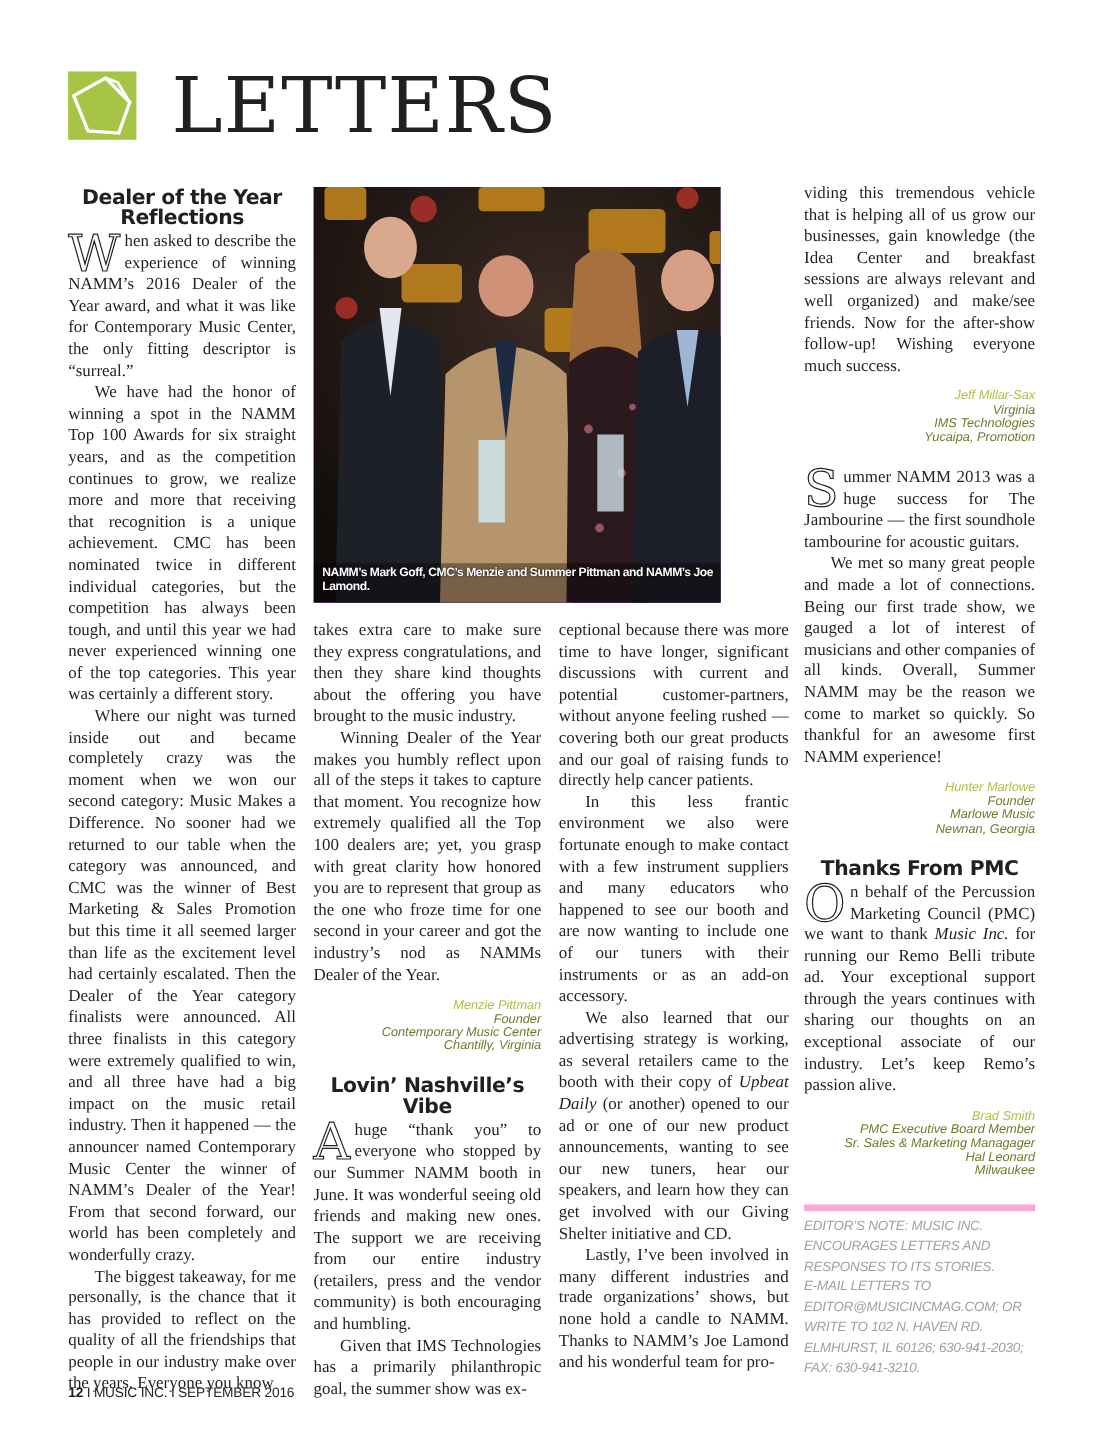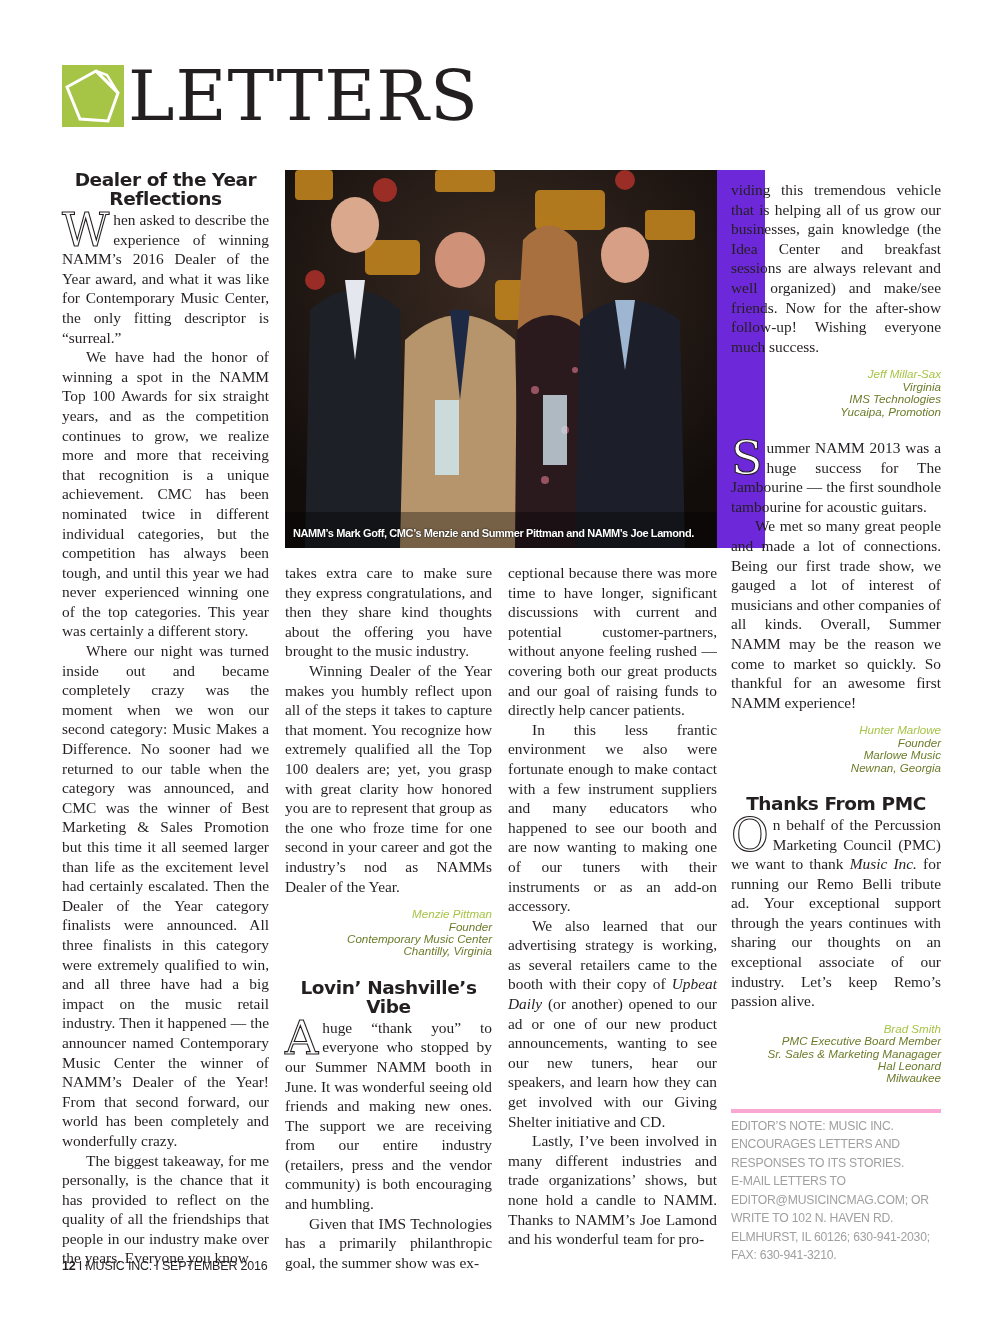--- a/index.html
+++ b/index.html
@@ -1,46 +1,46 @@
 <!DOCTYPE html>
 <html><head>
 <meta charset="utf-8">
 <style>
   html, body { margin:0; padding:0; background:#ffffff; }
   body { width:1001px; height:1320px; position:relative; overflow:hidden; color:#231f20; }
 
   
   .masthead { position:absolute; left:62px; top:62px; height:68px; display:flex; align-items:center; }
   .mast-icon { width:62px; height:62px; background:#a6c446; position:relative; overflow:hidden; }
-  .mast-title { font-family:"DejaVu Serif","Liberation Serif",serif; font-size:70px; letter-spacing:1px; margin-left:4px; color:#231f20; line-height:1; font-weight:normal; transform:scaleX(1.0); }
+  .mast-title { font-family:"DejaVu Serif","Liberation Serif",serif; font-size:70px; letter-spacing:1px; margin-left:32px; color:#231f20; line-height:1; font-weight:normal; transform:scaleX(1.0); }
 
   
   .col { position:absolute; font-family:"Liberation Serif","DejaVu Serif",serif; font-size:15.4px; line-height:19.6px; text-align:justify; color:#231f20; }
   .col p { margin:0; text-indent:24px; }
   .col p.first { text-indent:0; }
   .c1 { left:62px; top:170px; width:207px; }
   .c2 { left:285px; top:563px; width:207px; }
   .c3 { left:508px; top:563px; width:209px; }
-  .c4 { left:731px; top:180px; width:210px; }
+  .c4 { left:731px; top:166px; width:210px; }
 
   .head { font-family:"DejaVu Sans","Liberation Sans",sans-serif; font-weight:bold; font-size:18.5px; line-height:19px; letter-spacing:-0.4px; color:#231f20; margin:0 0 2px 0; text-align:center; }
 
   .dropcap { float:left; font-family:"DejaVu Serif",serif; font-weight:100; font-size:46px; line-height:36px; margin:2px 4px 0 0; color:#231f20; -webkit-text-stroke:0; font-weight:lighter; }
   .dc-outline { color:#fff; -webkit-text-stroke:1.1px #231f20; }
 
   .sig { font-family:Liberation Sans, sans-serif; font-style:italic; font-size:11.6px; line-height:12.4px; text-align:right; margin-top:12px; }
   .sig .name { color:#a6c446; }
   .sig .line { color:#6b7b2a; }
 
   
-  .photo { position:absolute; left:285px; top:170px; width:480px; height:378px; background:#6d28d9; overflow:hidden; }
+  .photo { position:absolute; left:285px; top:170px; width:370px; height:378px; background:#6d28d9; overflow:hidden; }
   .photo svg { display:block; }
   .caption { position:absolute; left:8px; bottom:9px; font-family:"Liberation Sans","DejaVu Sans",sans-serif; font-weight:bold; font-size:11px; color:#ffffff; letter-spacing:-0.4px; text-shadow:0 0 2px #000; }
 
-  .editor { margin-top:24px; border-top:4px solid #f9a8d4; padding-top:4px; font-family:"Liberation Sans","DejaVu Sans",sans-serif; font-size:12.2px; line-height:18.5px; color:#a0a0a0; text-align:left; letter-spacing:-0.2px; }
+  .editor { margin-top:24px; border-top:6px solid #f9a8d4; padding-top:4px; font-family:"Liberation Sans","DejaVu Sans",sans-serif; font-size:12.2px; line-height:18.5px; color:#a0a0a0; text-align:left; letter-spacing:-0.2px;font-style:italic; }
 
   .footer { position:absolute; left:62px; top:1259px; font-family:"Liberation Sans","DejaVu Sans",sans-serif; font-size:12.5px; color:#231f20; letter-spacing:-0.2px; }
   .footer b { font-weight:bold; }
 </style>
 </head>
 <body>
 
 <div class="masthead">
   <div class="mast-icon">
     <svg width="62" height="62" viewBox="0 0 62 62">
@@ -120,21 +120,21 @@
     <div class="line">Chantilly, Virginia</div>
   </div>
   <div style="height:20px"></div>
   <div class="head">Lovin’ Nashville’s Vibe</div>
   <p class="first"><span class="dropcap dc-outline">A</span><span> huge “thank you” to everyone who stopped by our Summer NAMM booth in June. It was wonderful seeing old friends and making new ones. The support we are receiving from our entire industry (retailers, press and the vendor community) is both encouraging and humbling.</span></p>
   <p>Given that IMS Technologies has a primarily philanthropic goal, the summer show was ex-</p>
 </div>
 
 <div class="col c3">
   <p class="first">ceptional because there was more time to have longer, significant discussions with current and potential customer-partners, without anyone feeling rushed — covering both our great products and our goal of raising funds to directly help cancer patients.</p>
-  <p>In this less frantic environment we also were fortunate enough to make contact with a few instrument suppliers and many educators who happened to see our booth and are now wanting to making one of our tuners with their instruments or as an add-on accessory.</p>
+  <p>In this less frantic environment we also were fortunate enough to make contact with a few instrument suppliers and many educators who happened to see our booth and are now wanting to include one of our tuners with their instruments or as an add-on accessory.</p>
   <p><span>We also learned that our advertising strategy is working, as several retailers came to the booth with their copy of </span><i>Upbeat Daily</i><span> (or another) opened to our ad or one of our new product announcements, wanting to see our new tuners, hear our speakers, and learn how they can get involved with our Giving Shelter initiative and CD.</span></p>
   <p>Lastly, I’ve been involved in many different industries and trade organizations’ shows, but none hold a candle to NAMM. Thanks to NAMM’s Joe Lamond and his wonderful team for pro-</p>
 </div>
 
 <div class="col c4">
   <p class="first">viding this tremendous vehicle that is helping all of us grow our businesses, gain knowledge (the Idea Center and breakfast sessions are always relevant and well organized) and make/see friends. Now for the after-show follow-up! Wishing everyone much success.</p>
   <div class="sig">
     <div class="name">Jeff Millar-Sax</div>
     <div class="line">Virginia</div>
     <div class="line">IMS Technologies</div>

